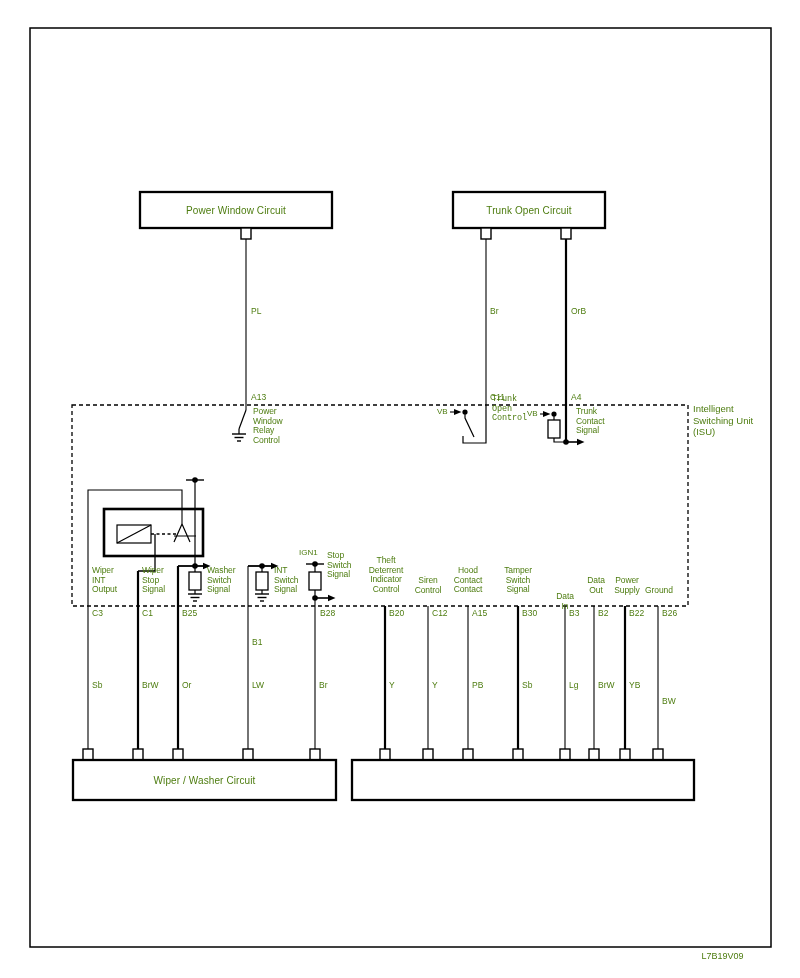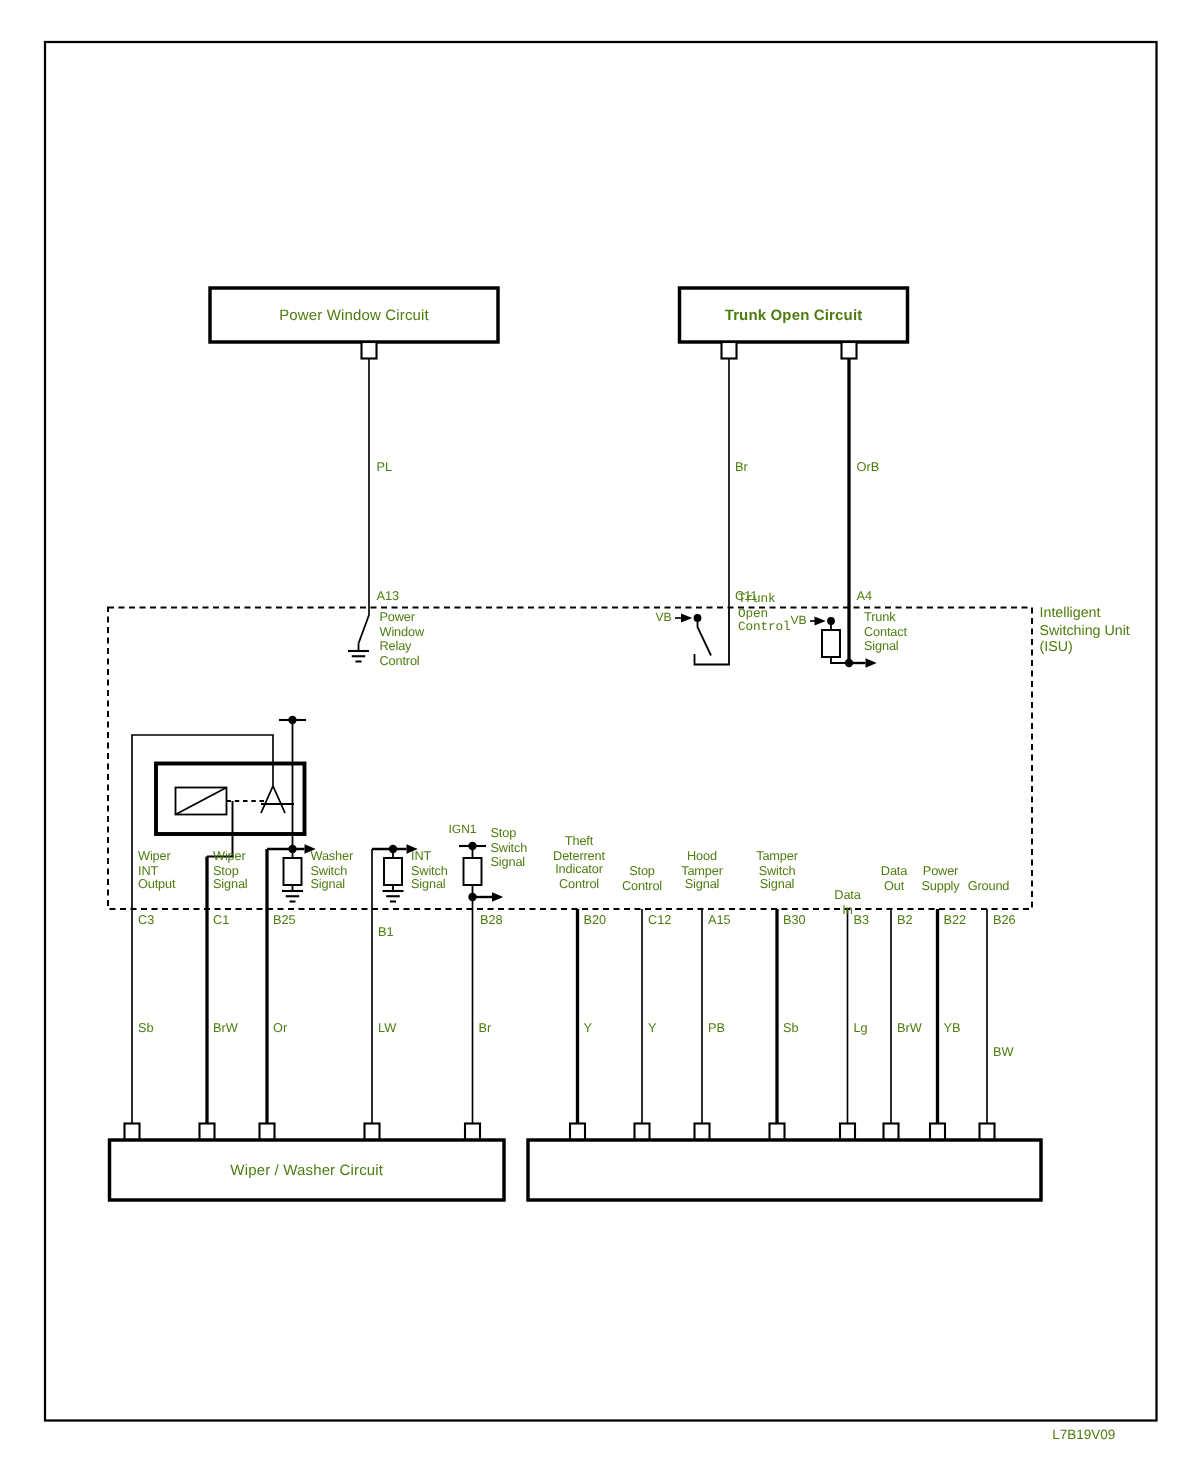--- a/index.html
+++ b/index.html
@@ -131,21 +131,21 @@
       <rect x="589" y="749" width="10" height="11"></rect>
         <rect x="620" y="749" width="10" height="11"></rect>
       <rect x="653" y="749" width="10" height="11"></rect>
     </g>
 
     <rect x="73" y="760" width="263" height="40" fill="#fff" stroke="#000" stroke-width="2.3"></rect>
     <rect x="352" y="760" width="342" height="40" fill="#fff" stroke="#000" stroke-width="2.3"></rect>
   </svg>
 
   <div class="boxlbl" style="left:140px;top:192px;width:192px;height:36px;">Power Window Circuit</div>
-  <div class="boxlbl" style="left:453px;top:192px;width:152px;height:36px;font-weight:bold;">Trunk Open Circuit</div>
+  <div class="boxlbl" style="left:453px;top:192px;width:152px;height:36px;">Trunk Open Circuit</div>
   <div class="boxlbl" style="left:73px;top:760px;width:263px;height:40px;">Wiper / Washer Circuit</div>
 
   <div class="isu-lbl" style="left:693px;top:403px;width:64px;">Intelligent Switching Unit (ISU)</div>
 
   <div class="wcolor" style="left:251px;top:306px;">PL</div>
   <div class="wcolor" style="left:490px;top:306px;">Br</div>
   <div class="wcolor" style="left:571px;top:306px;">OrB</div>
 
   <div class="pin" style="left:251px;top:392px;">A13</div>
   <div class="pin" style="left:490px;top:392px;">C11</div>
@@ -158,32 +158,32 @@
   <div class="supply" style="left:437px;top:407px;">VB</div>
   <div class="supply" style="left:527px;top:409px;">VB</div>
   <div class="supply" style="left:299px;top:548px;">IGN1</div>
 
   <div class="lbl" style="left:92px;top:566px;width:34px;">Wiper INT Output</div>
   <div class="lbl" style="left:142px;top:566px;width:34px;">Wiper Stop Signal</div>
   <div class="lbl" style="left:207px;top:566px;width:42px;">Washer Switch Signal</div>
   <div class="lbl" style="left:274px;top:566px;width:38px;">INT Switch Signal</div>
   <div class="lbl" style="left:327px;top:551px;width:36px;">Stop Switch Signal</div>
   <div class="lbl ctr" style="left:360px;top:556px;width:52px;">Theft Deterrent Indicator Control</div>
-  <div class="lbl ctr" style="left:406px;top:576px;width:44px;">Stop Control</div>
-  <div class="lbl ctr" style="left:446px;top:566px;width:44px;">Hood Tamper Signal</div>
+  <div class="lbl ctr" style="left:406px;top:576px;width:44px;">Siren Control</div>
+  <div class="lbl ctr" style="left:446px;top:566px;width:44px;">Hood Contact Contact</div>
   <div class="lbl ctr" style="left:494px;top:566px;width:48px;">Tamper Switch Signal</div>
   <div class="lbl ctr" style="left:552px;top:592px;width:26px;">Data In</div>
   <div class="lbl ctr" style="left:583px;top:576px;width:26px;">Data Out</div>
   <div class="lbl ctr" style="left:611px;top:576px;width:32px;">Power Supply</div>
   <div class="lbl ctr" style="left:640px;top:586px;width:38px;">Ground</div>
 
   <div class="pin" style="left:92px;top:608px;">C3</div>
   <div class="pin" style="left:142px;top:608px;">C1</div>
   <div class="pin" style="left:182px;top:608px;">B25</div>
-  <div class="pin" style="left:252px;top:616px;">B1</div>
+  <div class="pin" style="left:252px;top:637px;">B1</div>
   <div class="pin" style="left:320px;top:608px;">B28</div>
   <div class="pin" style="left:389px;top:608px;">B20</div>
   <div class="pin" style="left:432px;top:608px;">C12</div>
   <div class="pin" style="left:472px;top:608px;">A15</div>
   <div class="pin" style="left:522px;top:608px;">B30</div>
   <div class="pin" style="left:569px;top:608px;">B3</div>
   <div class="pin" style="left:598px;top:608px;">B2</div>
   <div class="pin" style="left:629px;top:608px;">B22</div>
   <div class="pin" style="left:662px;top:608px;">B26</div>
 

